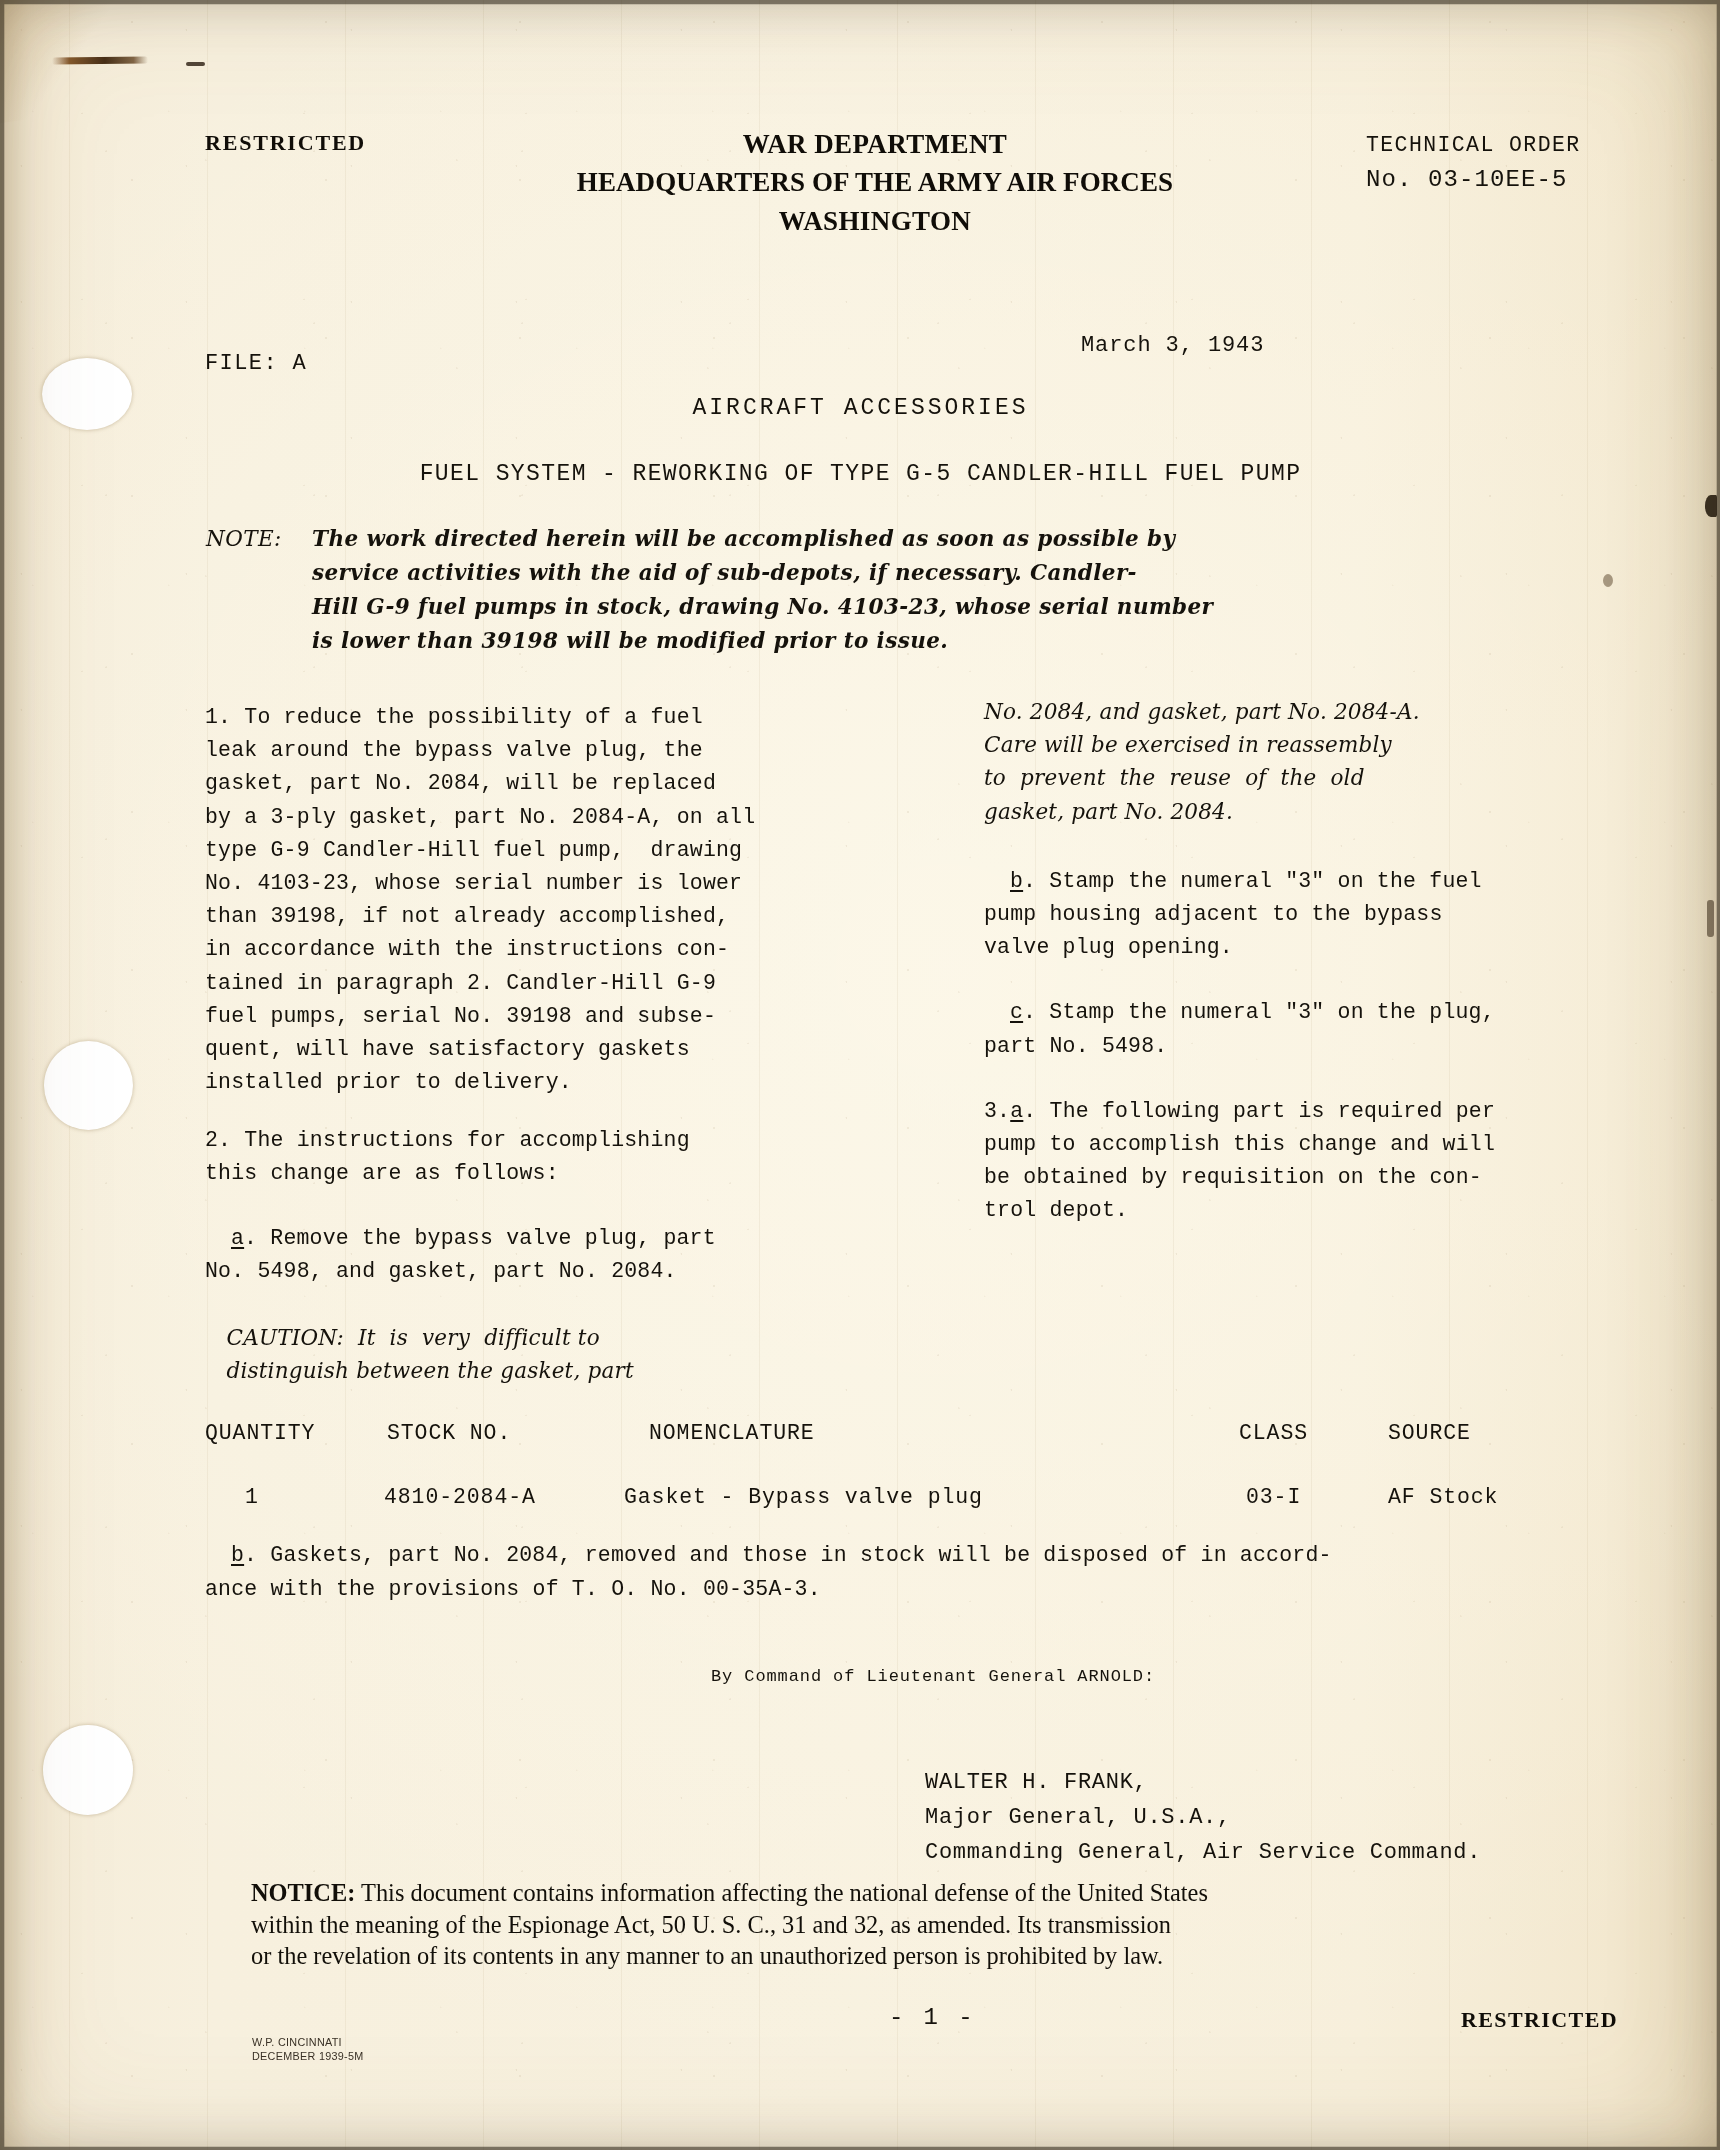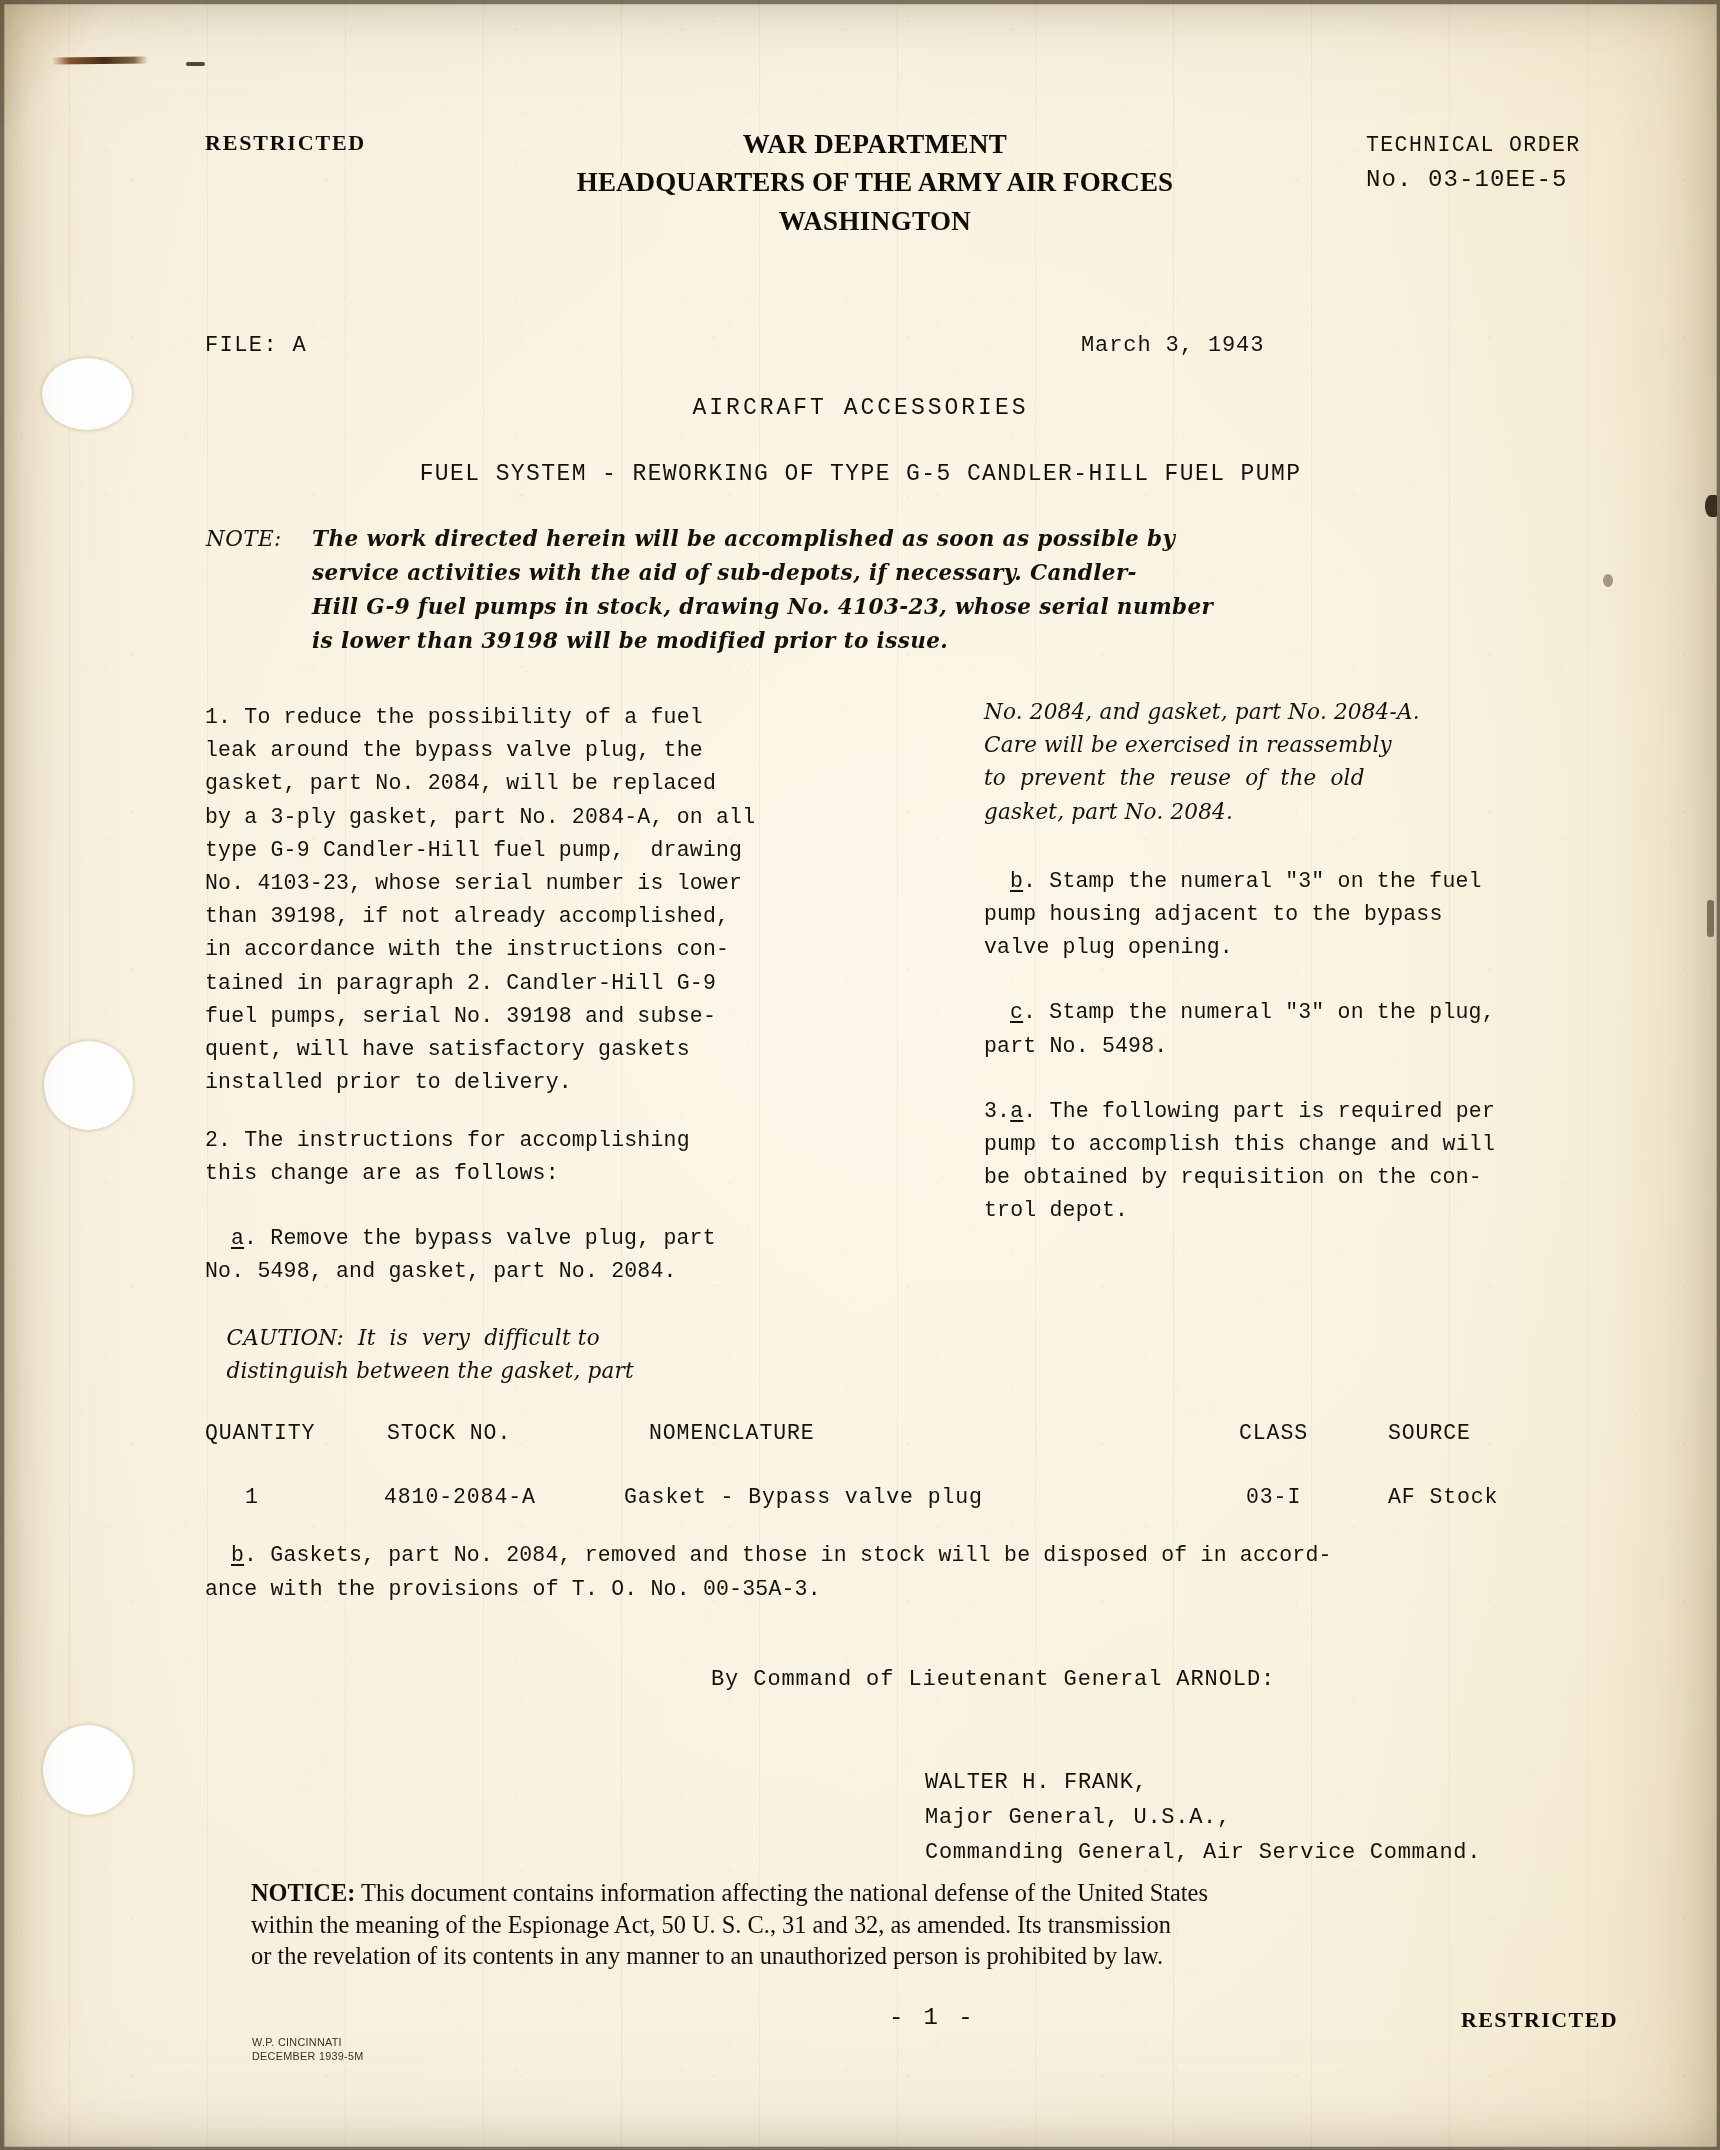--- a/index.html
+++ b/index.html
@@ -153,21 +153,21 @@
   #dept-line3 { font-size: 27px; letter-spacing: 0.4px; }
 
   #to-block {
     position: absolute; left: 1366px; top: 129px; line-height: 1.52;
   }
   #to-label { font-size: 21.5px; letter-spacing: 1.4px; }
   #to-number { font-size: 24px; letter-spacing: 1.1px; }
 
   
   #file-line {
-    position: absolute; left: 205px; top: 333px;
+    position: absolute; left: 205px; top: 351px;
     font-size: 22px; letter-spacing: 1.4px;
   }
   #date-line {
     position: absolute; left: 1081px; top: 333px;
     font-size: 22px; letter-spacing: 0.9px;
   }
 
   
   #section-title {
     position: absolute; left: 0; top: 395px; width: 1721px;
@@ -224,21 +224,21 @@
   
   #disposal {
     position: absolute; left: 205px; top: 1539px; width: 1362px;
     font-size: 21.5px; line-height: 1.58; letter-spacing: 0.2px;
   }
   #disposal .ln { display: block; white-space: pre; }
 
   
   #by-command {
     position: absolute; left: 711px; top: 1667px;
-    font-size: 22px; letter-spacing: 0.9px;
+    font-size: 17px; letter-spacing: 0.9px;
   }
   #signature {
     position: absolute; left: 925px; top: 1765px;
     font-size: 22px; line-height: 1.60; letter-spacing: 0.7px;
   }
   #signature .ln { display: block; }
 
   
   #notice {
     position: absolute; left: 251px; top: 1877px; width: 1326px;

